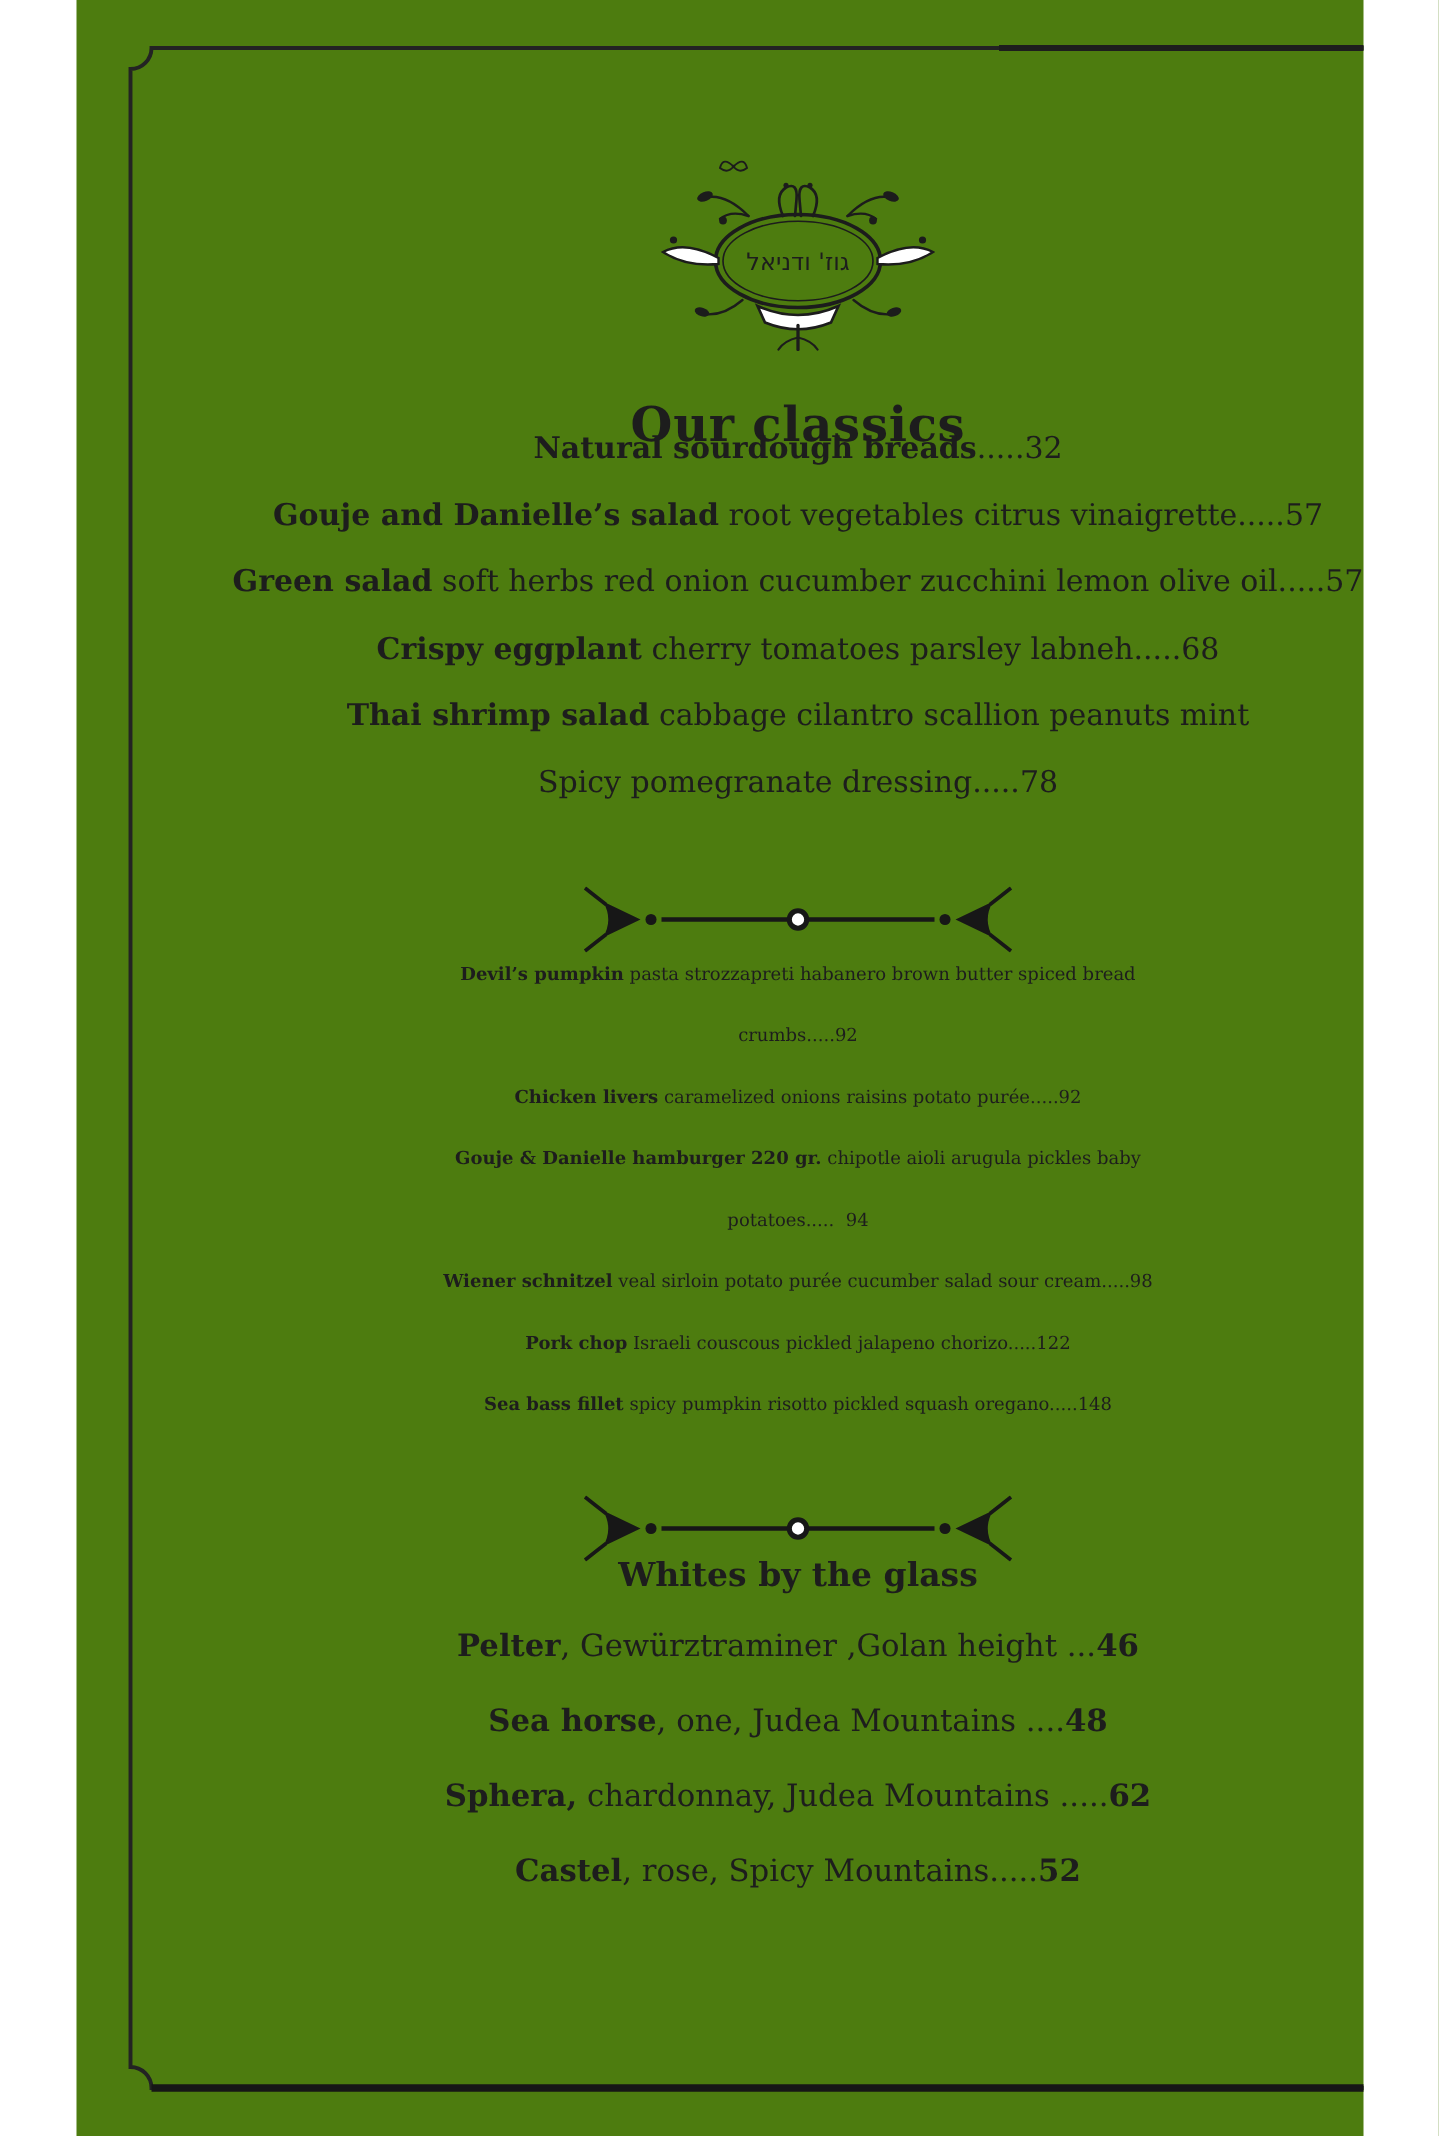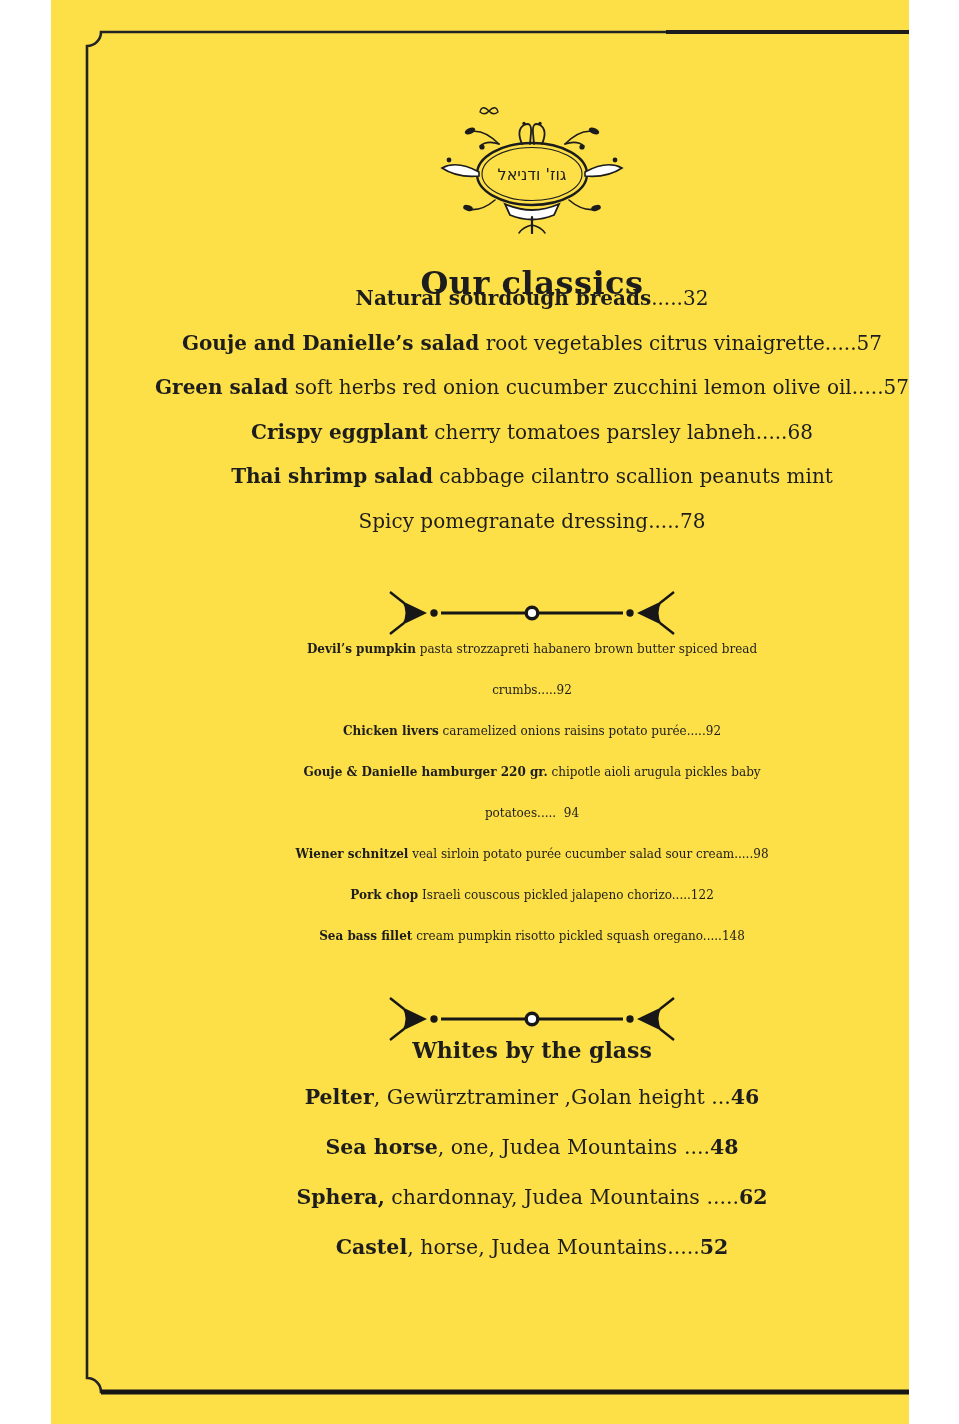--- a/index.html
+++ b/index.html
@@ -1,18 +1,18 @@
 <!DOCTYPE html>
 <html><head>
 <meta charset="utf-8">
 <style>
   html,body { margin:0; padding:0; background:#ffffff; }
   .page {
     position:relative; width:858px; height:1424px; margin:0 auto;
-    background:#fde047; color:#1d1d1d; overflow:hidden;
+    background:#4d7c0f; color:#1d1d1d; overflow:hidden;
     font-family:"DejaVu Serif", "Liberation Serif", serif;
   }
   .frame-svg { position:absolute; left:0; top:0; }
   .center-block { position:absolute; left:36px; width:891px; text-align:center; }
   .logo-wrap { top:102px; height:134px; }
   .page-title { top:234px; font-size:32px; font-weight:700; line-height:40px; letter-spacing:0.5px;margin-top:29px; }
   .sec1 .line, .sec2 .line, .wine-list .line { white-space:pre; }
   .sec1 { top:276px; }
   .sec1 .line { font-size:20px; line-height:44.5px; height:44.5px; }
   .sec2 { top:629px; }
@@ -123,21 +123,21 @@
   </div>
 
   <div class="center-block sec2">
     <div class="line"><span class="item-name">Devil’s pumpkin</span><span class="item-desc"> pasta strozzapreti habanero brown butter spiced bread</span></div>
     <div class="line"><span class="item-desc">crumbs.....92</span></div>
     <div class="line"><span class="item-name">Chicken livers</span><span class="item-desc"> caramelized onions raisins potato purée.....92</span></div>
     <div class="line"><span class="item-name">Gouje &amp; Danielle hamburger 220 gr.</span><span class="item-desc"> chipotle aioli arugula pickles baby</span></div>
     <div class="line"><span class="item-desc">potatoes.....  94</span></div>
     <div class="line"><span class="item-name">Wiener schnitzel</span><span class="item-desc"> veal sirloin potato purée cucumber salad sour cream.....98</span></div>
     <div class="line"><span class="item-name">Pork chop</span><span class="item-desc"> Israeli couscous pickled jalapeno chorizo.....122</span></div>
-    <div class="line"><span class="item-name">Sea bass fillet</span><span class="item-desc"> cream pumpkin risotto pickled squash oregano.....148</span></div>
+    <div class="line"><span class="item-name">Sea bass fillet</span><span class="item-desc"> spicy pumpkin risotto pickled squash oregano.....148</span></div>
   </div>
 
   <div class="center-block divider2">
     <svg width="290" height="44" viewBox="0 0 290 44" aria-hidden="true">
       <g stroke="#171717" fill="#171717">
         <line x1="54" y1="22" x2="236" y2="22" stroke-width="3" fill="none"></line>
         <circle cx="145" cy="22" r="5.8" fill="#ffffff" stroke-width="3.4"></circle>
         <circle cx="47" cy="22" r="3.7" stroke="none"></circle>
         <circle cx="243" cy="22" r="3.7" stroke="none"></circle>
         <path d="M40,22 L15,10 Q22,22 15,34 Z" stroke="none"></path>
@@ -149,16 +149,16 @@
       </g>
     </svg>
   </div>
 
   <div class="center-block wine-heading">Whites by the glass</div>
 
   <div class="center-block wine-list">
     <div class="line"><span class="item-name">Pelter</span><span class="item-desc">, Gewürztraminer ,Golan height ...</span><span class="wine-price">46</span></div>
     <div class="line"><span class="item-name">Sea horse</span><span class="item-desc">, one, Judea Mountains ....</span><span class="wine-price">48</span></div>
     <div class="line"><span class="item-name">Sphera,</span><span class="item-desc"> chardonnay, Judea Mountains .....</span><span class="wine-price">62</span></div>
-    <div class="line"><span class="item-name">Castel</span><span class="item-desc">, horse, Judea Mountains.....</span><span class="wine-price">52</span></div>
+    <div class="line"><span class="item-name">Castel</span><span class="item-desc">, rose, Spicy Mountains.....</span><span class="wine-price">52</span></div>
   </div>
 
 </div>
 
 </body></html>

